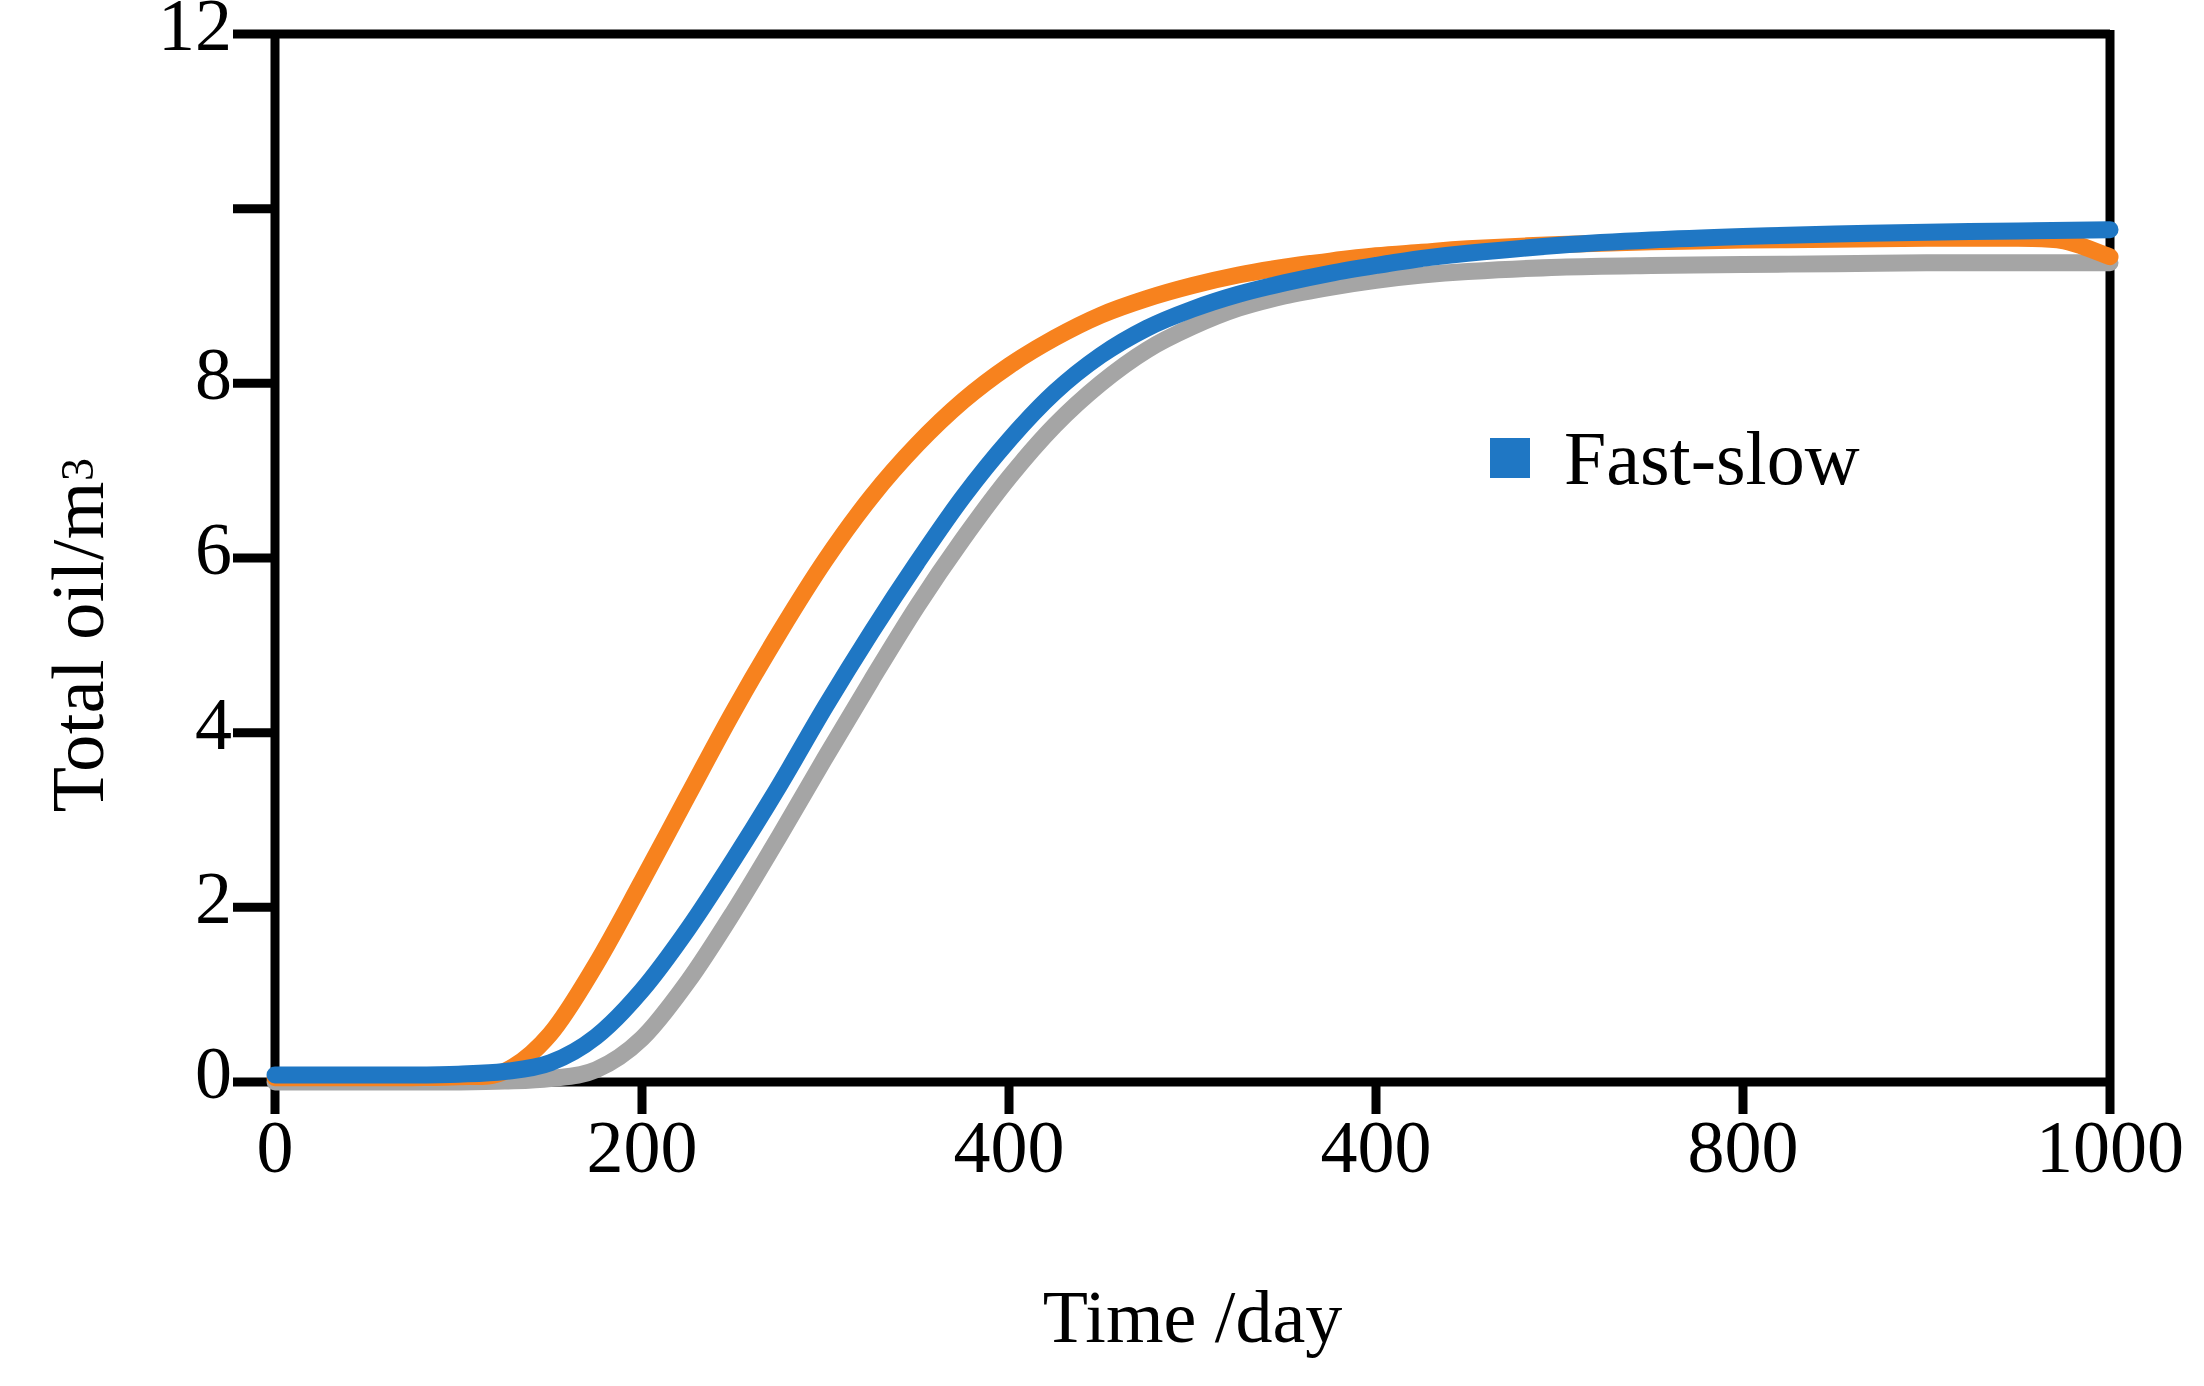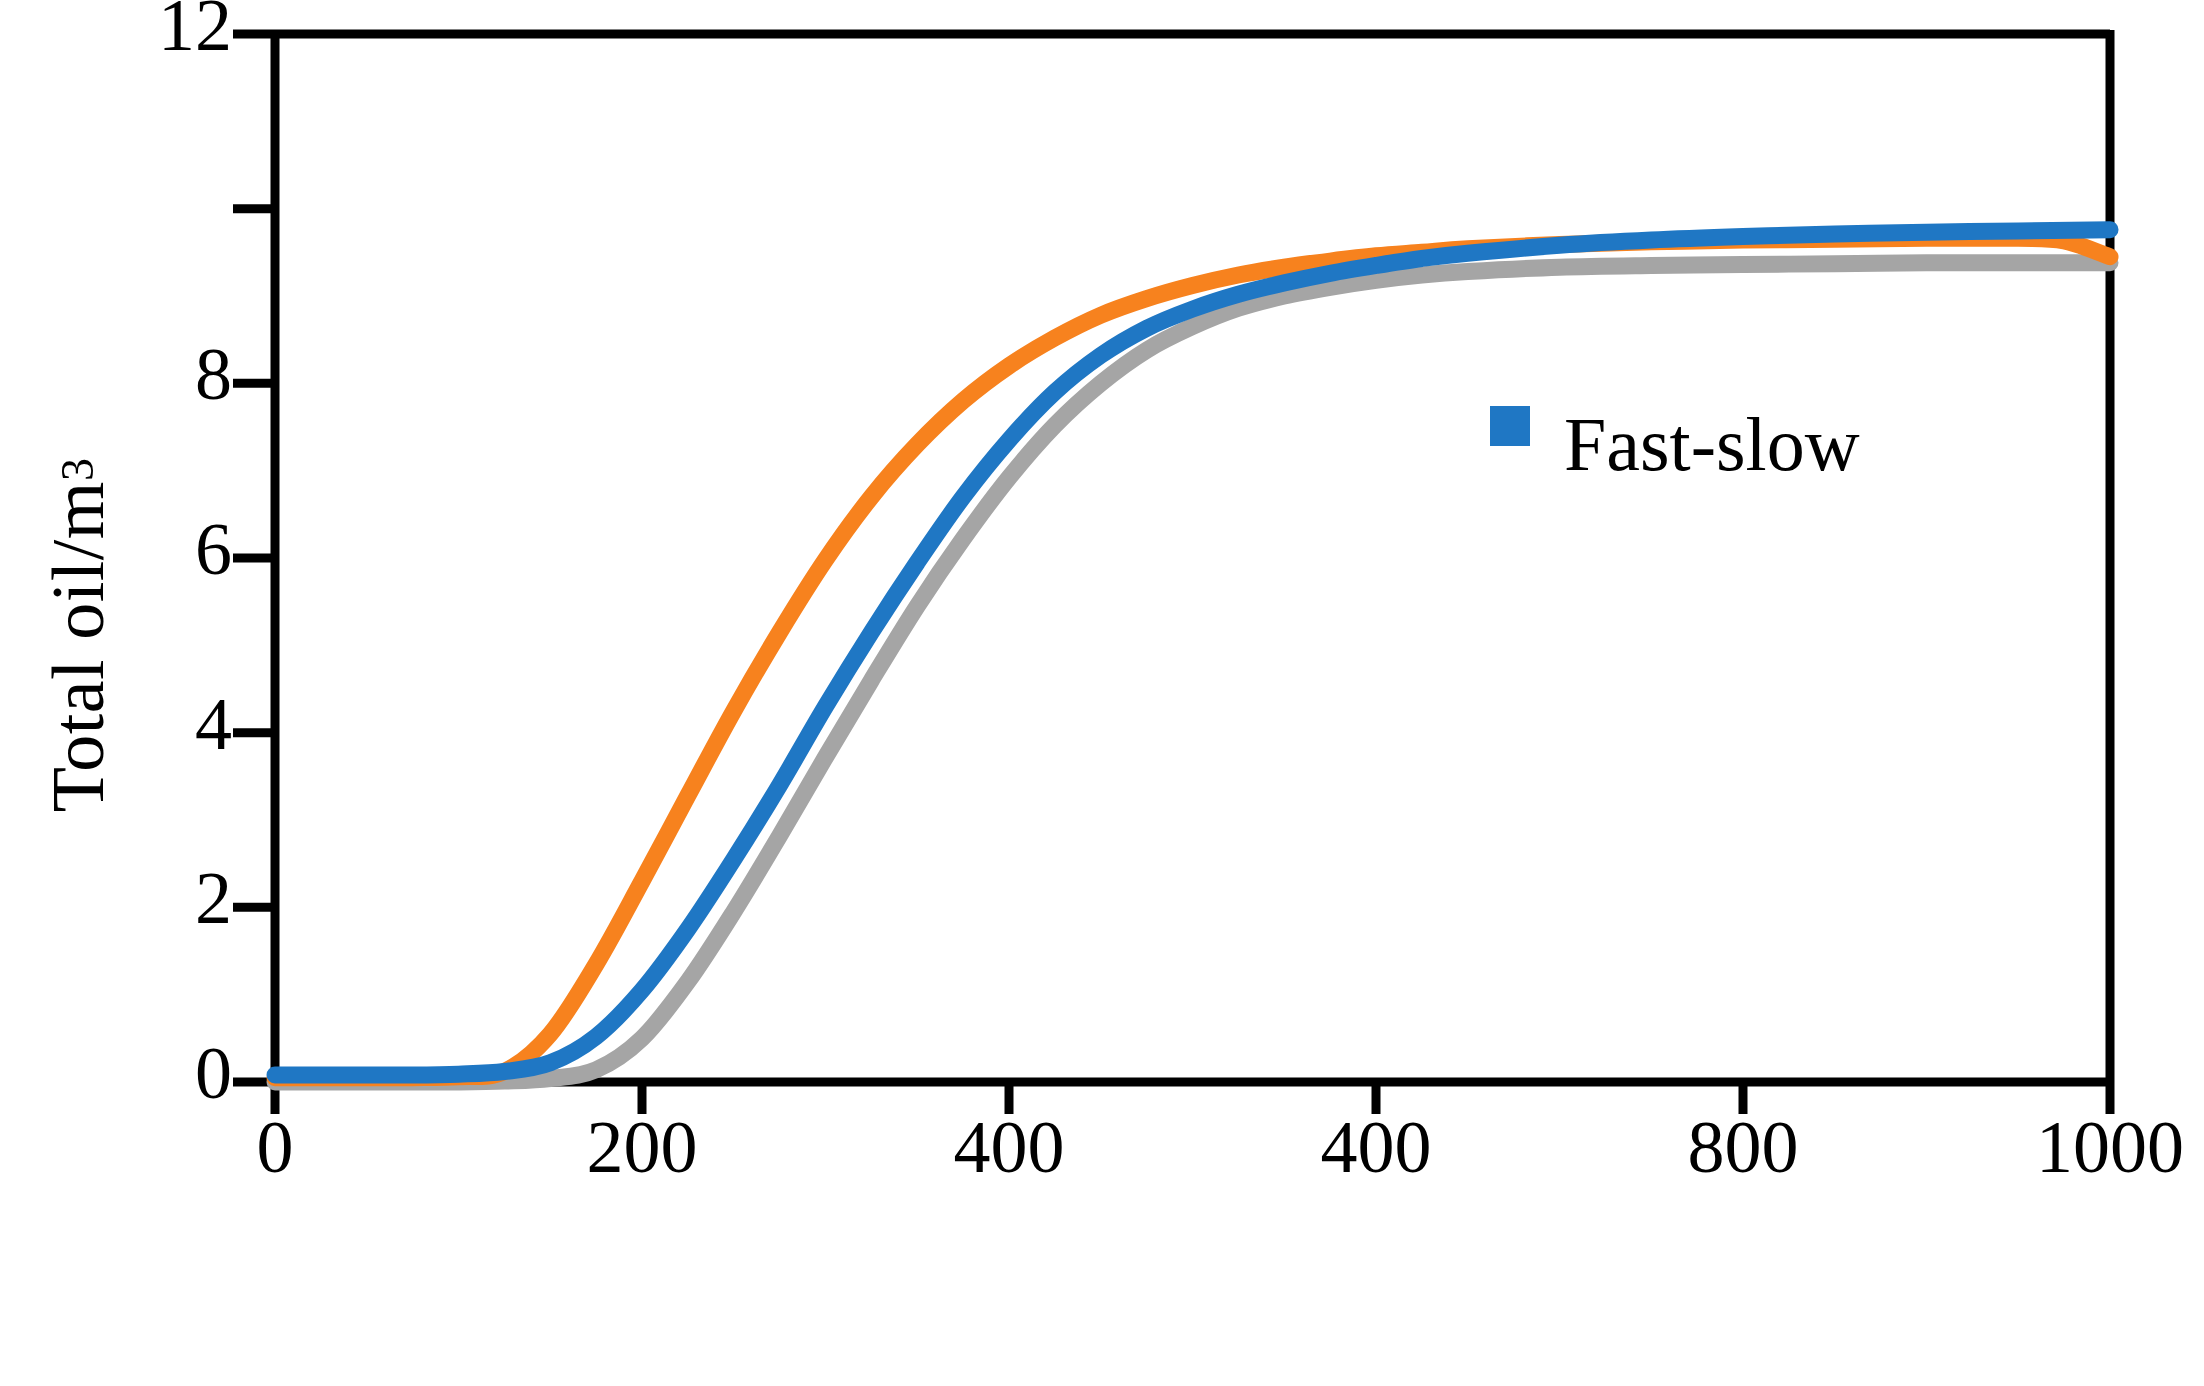--- a/index.html
+++ b/index.html
@@ -21,21 +21,21 @@
   .ytick{
     position:absolute;right:0;width:200px;text-align:right;
     font-size:74px;line-height:1;white-space:nowrap;
   }
   .ytick-wrap{position:absolute;left:0;top:0;width:232px;height:1386px;}
   .xtick{
     position:absolute;top:1110px;width:240px;margin-left:-120px;
     text-align:center;font-size:74px;line-height:1;white-space:nowrap;
   }
   .legend{position:absolute;left:1478px;top:406px;}
-  .legend-row{display:flex;align-items:flex-start;height:104px;margin-bottom:34px;}
+  .legend-row{display:flex;align-items:center;height:104px;margin-bottom:34px;}
   .legend-row:last-child{margin-bottom:0;}
   .legend-mark{width:64px;display:flex;align-items:center;justify-content:center;flex:0 0 64px;}
   .sq{width:40px;height:40px;}
   .dm{width:40px;height:40px;transform:rotate(45deg);}
   .tr{width:0;height:0;border-left:24px solid transparent;border-right:24px solid transparent;}
   .legend-label{font-size:76px;line-height:1;white-space:nowrap;margin-left:22px;}
   svg{position:absolute;left:0;top:0;}
 </style>
 </head>
 <body>
@@ -81,20 +81,21 @@
 
   <div id="xticks">
       <div class="xtick" style="left: 275px;">0</div>
       <div class="xtick" style="left: 642px;">200</div>
       <div class="xtick" style="left: 1009px;">400</div>
       <div class="xtick" style="left: 1376px;">400</div>
       <div class="xtick" style="left: 1743px;">800</div>
       <div class="xtick" style="left: 2110px;">1000</div>
     </div>
 
+  <div class="xlabel">Time /day</div>
 
   <div class="legend">
     <div class="legend-row">
       <span class="legend-mark">
           <span class="sq" id="lm0" style="background: rgb(31, 119, 196);"></span>
         </span>
       <span class="legend-label">Fast-slow</span>
     </div>
   </div>
 

